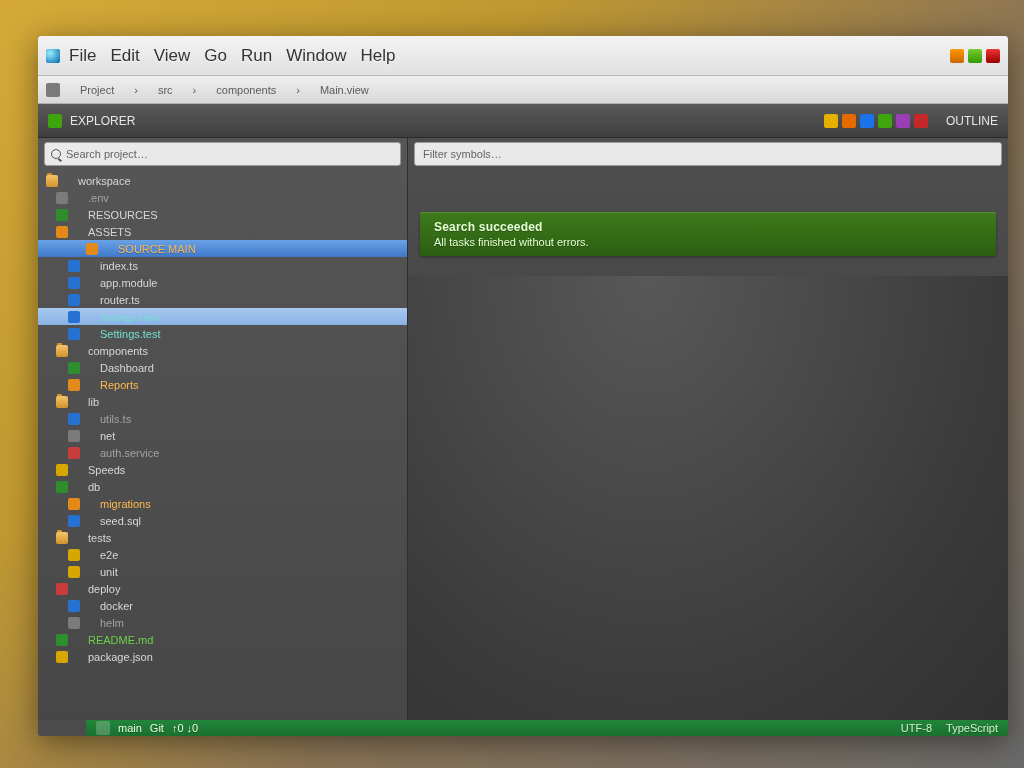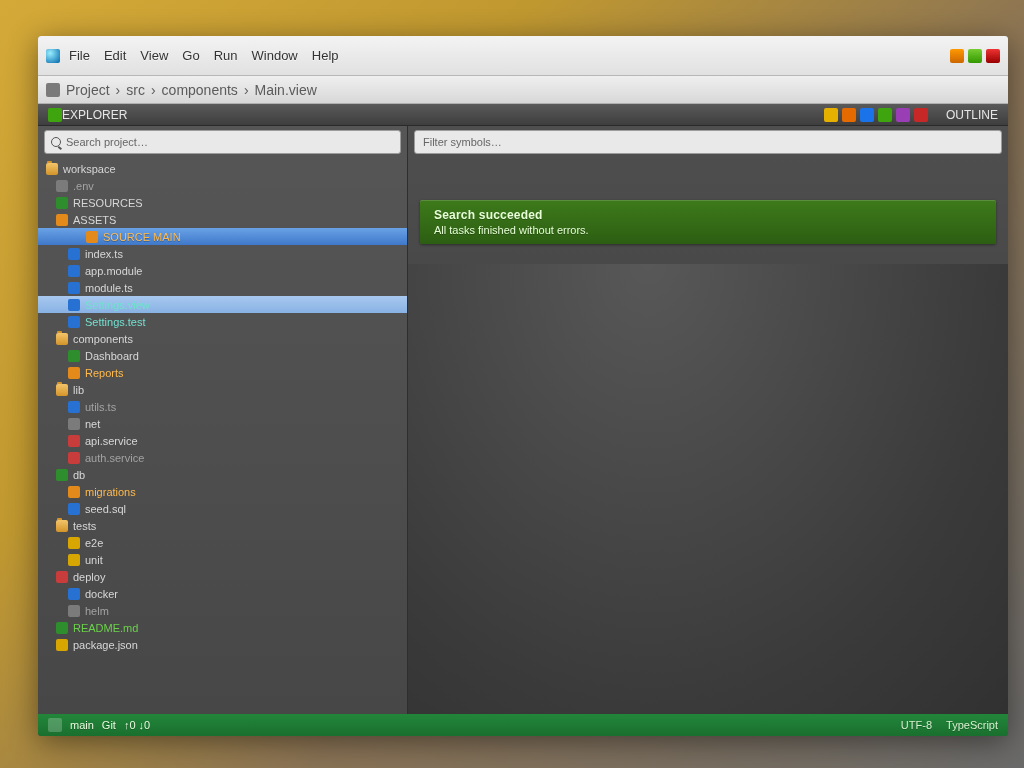--- a/index.html
+++ b/index.html
@@ -29,55 +29,56 @@
     height: 40px;
     background: linear-gradient(#f3f3f3,#e1e1e1);
     display: flex;
     align-items: center;
     gap: 4px;
     padding: 0 8px;
     color: #333;
     border-bottom: 1px solid #b8b8b8;
     text-shadow: 0 1px 0 rgba(255,255,255,.6);
   }
-  .menubar .mi { padding: 3px 5px; font-size: 13px; cursor: default; border-radius: 2px; }
+  .menubar .mi { padding: 3px 5px; font-size: 17px; cursor: default; border-radius: 2px; }
   .mb-icon {
     width: 14px; height: 14px;
     background: #888;
     border-radius: 2px;
     display: inline-block;
   }
   .mb-icon.globe { background: radial-gradient(circle at 30% 30%, #9ef, #06a);}
   .mb-icon.orange { background: linear-gradient(#f90,#c60);}
   .mb-icon.green  { background: linear-gradient(#7c3,#390);}
   .mb-icon.red    { background: linear-gradient(#e33,#900);}
 
   
   .pathbar {
     height: 28px;
     background: linear-gradient(#efefef,#d8d8d8);
     border-bottom: 1px solid #b0b0b0;
     display: flex;
     align-items: center;
     padding: 0 8px;
-    gap: 6px;
+    gap: 20px;
     color: #444;
-    font-size: 14px;
+    font-size: 11px;
   }
   .crumb { opacity: .85; }
 
   
   .secheader {
-    height: 22px;
+    height: 34px;
     background: linear-gradient(#5a5a5a,#3e3e3e);
     color: #e6e6e6;
     font-size: 12px;
     display: flex;
     align-items: center;
     padding: 0 10px;
+    gap: 8px;
     border-bottom: 1px solid #2a2a2a;
   }
   .secheader .rt { margin-left: auto; display: flex; gap: 4px; }
   .tbico {
     width: 14px; height: 14px;
     border-radius: 2px;
     display: inline-block;
   }
   .tbico.y { background:#e5b000; }
   .tbico.o { background:#e56a00; }
@@ -127,35 +128,36 @@
   .tree {
     flex: 1;
     overflow: auto;
     padding: 2px 0;
   }
   .node {
     display: flex;
     align-items: center;
     height: 17px;
     padding: 0 8px;
-    gap: 5px;
+    gap: 20px;
     cursor: default;
     white-space: nowrap;
   }
   .node.l1 { padding-left: 18px; }
   .node.l2 { padding-left: 30px; }
   .node.sel {
     background: linear-gradient(#6aa2e6,#3f78c9);
     color: #fff;
     text-shadow: 0 1px 0 rgba(0,0,0,.25);
     padding-left: 48px;
   }
   .node.sel2 {
     background: linear-gradient(#a8c8ef,#88b2e4);
     color: #0b2d57;
+    font-family: Liberation Serif, serif;
   }
   .chip {
     width: 12px; height: 12px;
     border-radius: 2px;
     flex-shrink: 0;
   }
   .chip.orange{ background:#e38a1a;}
   .chip.green { background:#2e8e2e;}
   .chip.blue  { background:#2671d1;}
   .chip.red   { background:#c83c3c;}
@@ -208,29 +210,30 @@
     text-shadow: 0 1px 0 rgba(0,0,0,.25);
   }
   .banner .bt { font-size: 12px; font-weight: 600; margin-bottom: 2px; letter-spacing: .2px; }
   .editor {
     flex: 1;
     background: radial-gradient(ellipse at 40% 0%, #585858 0%, #3a3a3a 70%, #313131 100%);
   }
 
   
   .status {
-    height: 22px;
+    height: 16px;
     background: linear-gradient(#22863a,#1a6f2e);
     color: #eafce0;
     display: flex;
     align-items: center;
     padding: 0 10px;
     gap: 8px;
     font-size: 11px;
     text-shadow: 0 1px 0 rgba(0,0,0,.25);
+    margin-left: 48px;
   }
   .status .sbico {
     width: 14px; height: 14px; border-radius: 2px;
     background: rgba(255,255,255,.22);
   }
   .status .push { margin-left: auto; display:flex; gap:14px; opacity:.9;}
 
 </style>
 </head>
 <body>
@@ -309,21 +312,21 @@
           <div class="node l2">
             <span class="chip blue"></span>
             <span class="txt ">index.ts</span>
           </div>
           <div class="node l2">
             <span class="chip blue"></span>
             <span class="txt ">app.module</span>
           </div>
           <div class="node l2">
             <span class="chip blue"></span>
-            <span class="txt ">module.ts</span>
+            <span class="txt ">router.ts</span>
           </div>
           <div class="node l2 sel2">
             <span class="chip blue"></span>
             <span class="txt cyan">Settings.view</span>
           </div>
           <div class="node l2">
             <span class="chip blue"></span>
             <span class="txt cyan">Settings.test</span>
           </div>
           <div class="node l1">
@@ -345,25 +348,25 @@
           <div class="node l2">
             <span class="chip blue"></span>
             <span class="txt dim">utils.ts</span>
           </div>
           <div class="node l2">
             <span class="chip gray"></span>
             <span class="txt ">net</span>
           </div>
           <div class="node l2">
             <span class="chip red"></span>
-            <span class="txt ">api.service</span>
-          </div>
-          <div class="node l2">
-            <span class="chip red"></span>
             <span class="txt dim">auth.service</span>
+          </div>
+          <div class="node l1">
+            <span class="chip yellow"></span>
+            <span class="txt ">Speeds</span>
           </div>
           <div class="node l1">
             <span class="chip green"></span>
             <span class="txt ">db</span>
           </div>
           <div class="node l2">
             <span class="chip orange"></span>
             <span class="txt warn">migrations</span>
           </div>
           <div class="node l2">

